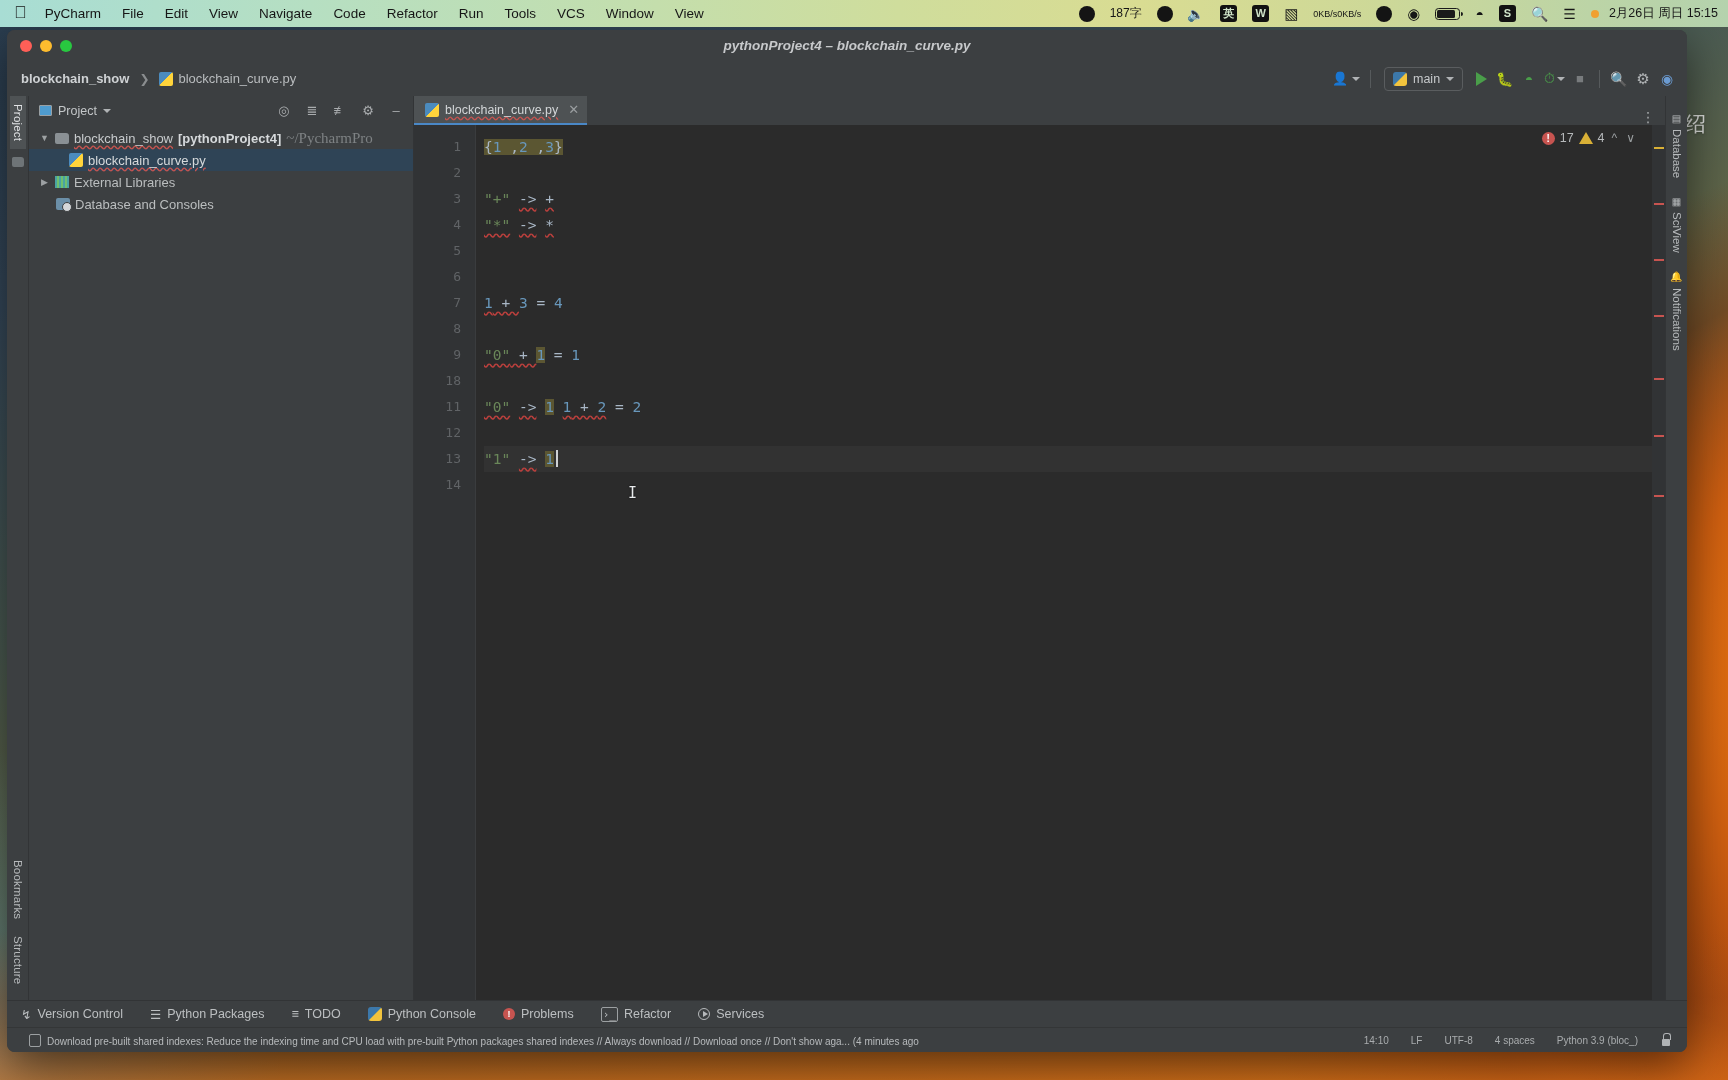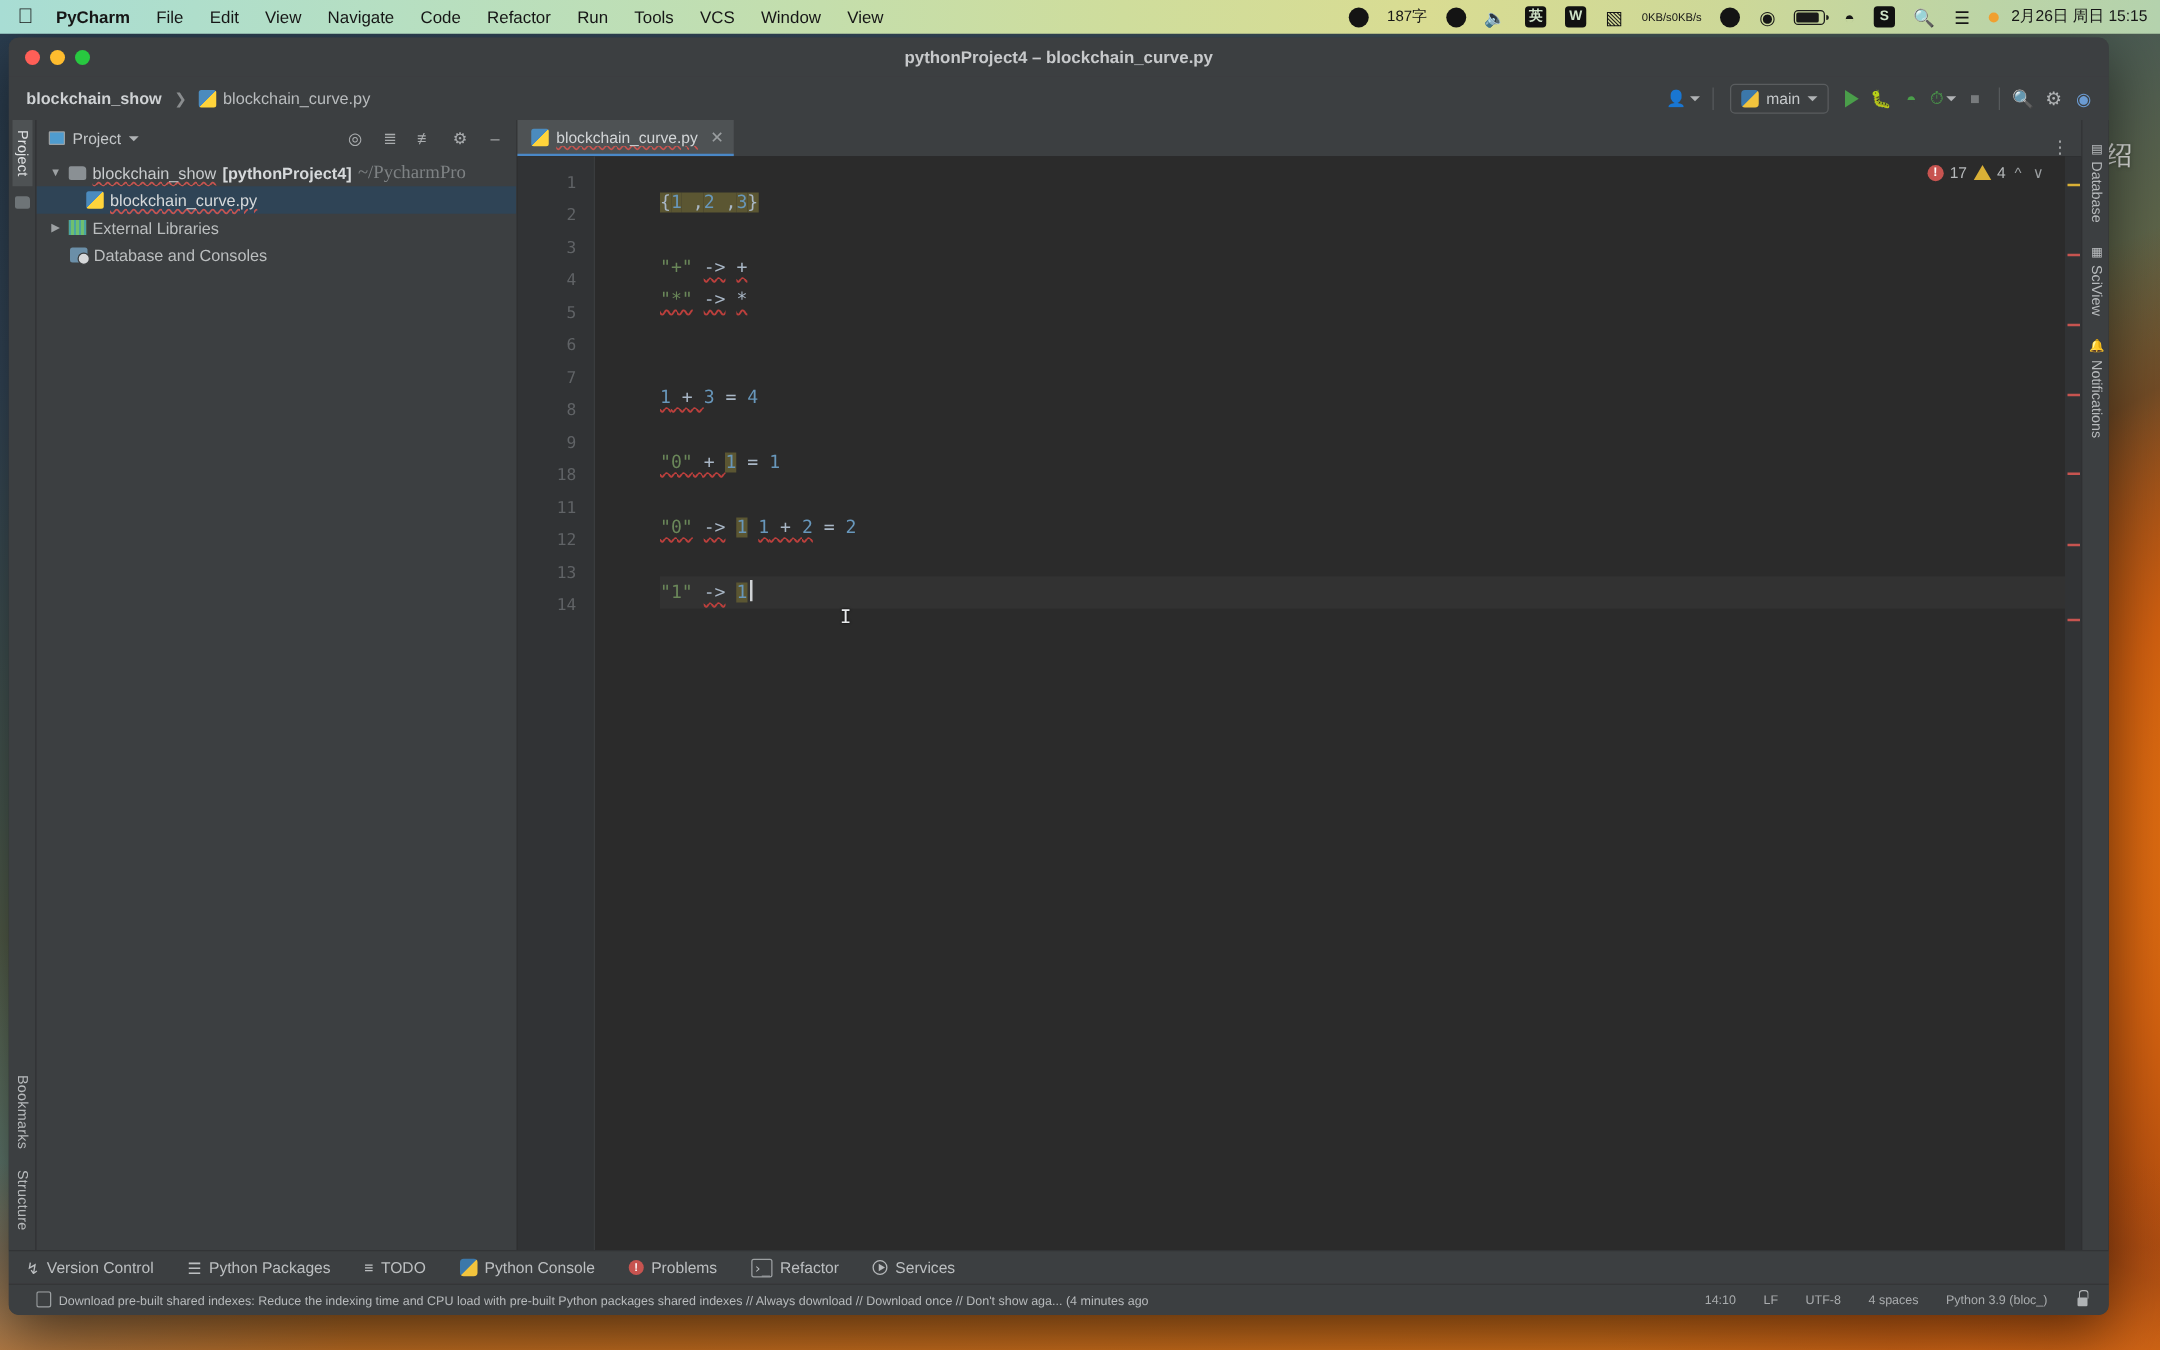--- a/index.html
+++ b/index.html
@@ -29,21 +29,21 @@
   #menubar {
     position:absolute; top:0; left:0; right:0; height:27px;
     background: linear-gradient(90deg, #a8ddd4 0%, #b6dfc2 18%, #c4deac 38%, #cfdd9c 52%, #d9dc92 66%, #cdd898 80%, #bcd4a6 92%, #b4d2ad 100%);
     display:flex; align-items:center;
     color:#161616; font-size:13.5px;
     padding: 0 10px 0 14px;
     z-index: 50;
   }
   #menubar .apple { font-size:17px; line-height:1; margin-right:18px; margin-top:-2px;}
   #menubar .mi { margin-right:21px; white-space:nowrap; }
-  #menubar .mi.app { font-weight:bold; }
+  #menubar .mi.app { font-weight:normal; }
   #menubar .spacer { flex:1; }
   #menubar .ri { margin-left:15px; display:flex; align-items:center; white-space:nowrap; }
   .sq-ic {
     display:inline-block; width:17px; height:17px; background:#111;
     color:#cfe3c8; font-size:11px; font-weight:bold; text-align:center;
     line-height:17px; border-radius:3px;
   }
   .netspeed { font-size:9px; line-height:10px; text-align:right; }
   .battery {
     width:25px; height:12px; border:1.6px solid #1a1a1a; border-radius:3.5px;
@@ -63,21 +63,21 @@
   }
   #titlebar {
     height:31px; background:#3c3f41; position:relative; flex:0 0 auto;
     display:flex; align-items:center;
   }
   .traffic { display:flex; gap:8px; padding-left:13px; }
   .tl { width:12px;height:12px;border-radius:50%; }
   .tl.r{background:#ff5f57;} .tl.y{background:#febc2e;} .tl.g{background:#28c840;}
   #titlebar .wtitle {
     position:absolute; left:0; right:0; text-align:center;
-    font-size:13.5px; font-weight:bold; color:#c7c9cb;
+    font-size:13.5px; font-weight:bold; color:#c7c9cb;font-style:italic;
   }
 
   
   #navbar {
     height:35px; background:#3c3f41; display:flex; align-items:center;
     padding:0 8px 0 14px; flex:0 0 auto; color:#b9bcbe; font-size:13px;
   }
   .crumb { display:flex; align-items:center; gap:5px; }
   .crumb .b1 { font-weight:bold; color:#cfd2d4; }
   .crumb .sep { color:#8a8d8f; margin:0 5px; font-size:12px;}
@@ -157,21 +157,21 @@
 
   #editorwrap{flex:1;display:flex;min-height:0;position:relative;background:#2b2b2b;}
   #gutter{
     width:62px;flex:0 0 62px;background:#313335;color:#606366;
     font-family:"DejaVu Sans Mono", monospace;font-size:13px;
     text-align:right;padding:9px 14px 0 0;line-height:26px;border-right:1px solid #3a3c3e;
   }
   #codearea{
     flex:1;position:relative;overflow:hidden;
     font-family:"DejaVu Sans Mono", monospace;font-size:14.5px;line-height:26px;
-    padding:24px 0 0 8px;color:#a9b7c6;margin-left:44px;
+    padding:9px 0 0 8px;color:#a9b7c6;
   }
   .cl{height:26px;white-space:pre;padding-left:0;}
   .cl.current{background:#323232; box-shadow: inset 0 0 0 0 transparent;}
   .num{color:#6897bb;}
   .str{color:#6a8759;}
   .plain{color:#a9b7c6;}
   .hl{background:#5b5632;}
   .wav{ text-decoration: underline; text-decoration-color:#bc3f3c; text-decoration-style: wavy; text-underline-offset:3px;}
   .caret-blink{
     display:inline-block;width:2px;height:17px;background:#cfd2d4;

